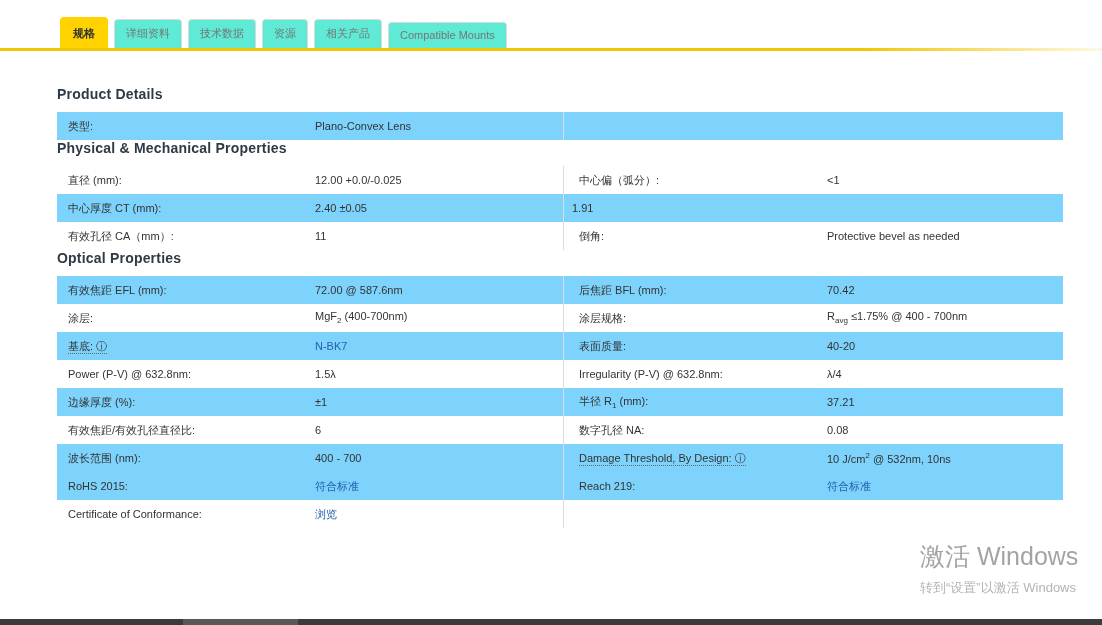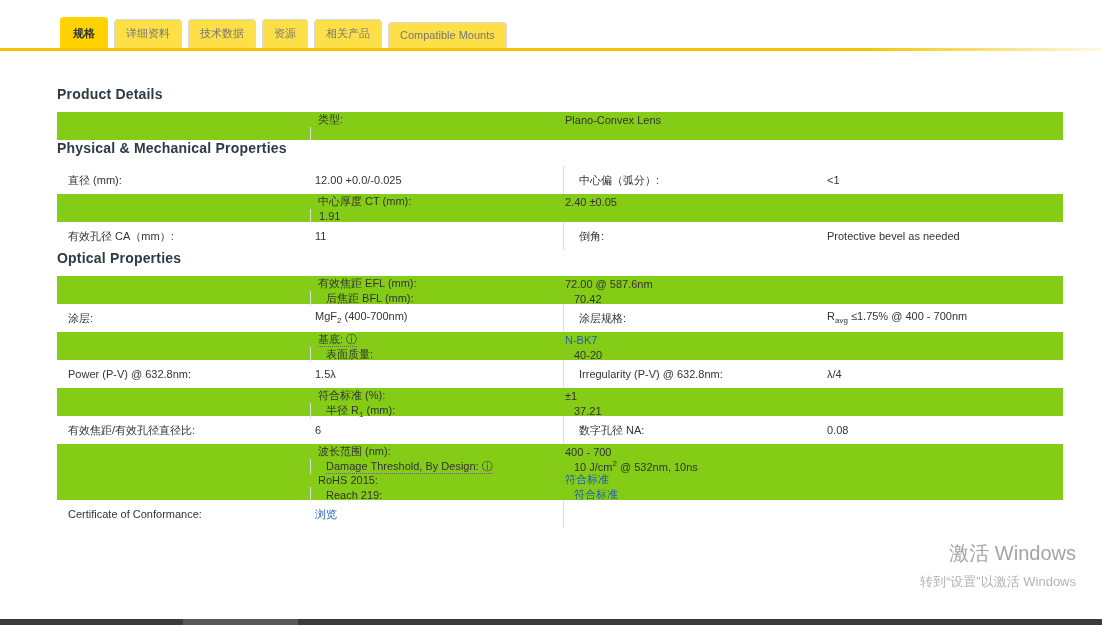--- a/index.html
+++ b/index.html
@@ -4,52 +4,52 @@
 <style>
   * { margin:0; padding:0; box-sizing:border-box; }
   html,body { width:1102px; height:625px; overflow:hidden; background:#fff;
     font-family:"Liberation Sans", sans-serif; color:#333; position:relative; }
 
   
   .tabbar { position:absolute; top:0; left:0; width:1102px; height:51px; }
   .tab-underline { position:absolute; top:48px; left:0; width:1102px; height:3px;
     background:linear-gradient(90deg,#f2c500 0%,#f2c500 78%,rgba(250,230,150,0.25) 100%); }
   .tabs { position:absolute; bottom:3px; left:60px; display:flex; align-items:flex-end; gap:6px; }
-  .tab { font-size:11px; color:#767676; background:#fde047; border:1px solid #d9d9d9;
+  .tab { font-size:11px; color:#767676; background:#5eead4; border:1px solid #d9d9d9;
     border-bottom:none; border-radius:4px 4px 0 0; padding:6px 11px 7px; cursor:pointer;
     white-space:nowrap; }
   .tab.active { background:#ffd200; border-color:#ffd200; color:#333;
     padding:8px 12px 7px; font-weight:bold; }
 
   
   .content { position:absolute; top:86px; left:57px; width:1006px; }
   section { }
   section:first-child { margin-top:0; }
   h2 { font-size:14px; line-height:17px; font-weight:bold; color:#2e3a46;
     letter-spacing:0.2px; margin:0 0 9px 0; }
   h2.cn { font-size:15px; }
 
   .tbl { width:1006px; }
   .row { display:flex; height:28px; align-items:center; font-size:11px; }
-  .row.gray { background:#84cc16;flex-direction:column; }
+  .row.gray { background:#7dd3fc; }
   .row.white { background:#ffffff; }
   .half { display:flex; width:506px; height:100%; align-items:center; }
   .half.half2 { width:500px; border-left:1px solid #dcdcdc;padding-left:8px; }
   .cell-label { flex:0 0 258px; padding-left:11px; color:#333; }
   .half2 .cell-label { flex:0 0 255px; padding-left:7px; }
   .cell-value { flex:1; color:#333; }
   sub { font-size:8px; }
   sup { font-size:8px; }
   .dotted { border-bottom:1px dotted #666; padding-bottom:1px; }
   .info { margin-left:3px; font-size:11px; cursor:pointer; }
   a.lnk { color:#2560b0; text-decoration:none; cursor:pointer; }
 
   
   .watermark { position:absolute; left:920px; top:540px; white-space:nowrap; pointer-events:none; }
-  .wm1 { font-size:20px; color:rgba(128,128,128,0.72);text-align:right; }
+  .wm1 { font-size:25px; color:rgba(128,128,128,0.72); }
   .wm2 { font-size:13px; color:rgba(150,150,150,0.72); margin-top:6px; }
 
   
   .hscroll { position:absolute; left:0; top:619px; width:1102px; height:6px; background:#3b3b3b; }
   .hscroll .thumb { position:absolute; left:183px; top:0; width:115px; height:6px; background:#585858; }
 </style>
 </head>
 <body>
 
 <div class="tabbar">
@@ -152,21 +152,21 @@
             <div class="cell-label"><span>Power (P-V) @ 632.8nm:</span></div>
             <div class="cell-value"><span>1.5λ</span></div>
           </div>
           <div class="half half2">
             <div class="cell-label"><span>Irregularity (P-V) @ 632.8nm:</span></div>
             <div class="cell-value"><span>λ/4</span></div>
           </div>
         </div>
         <div class="row gray">
           <div class="half">
-            <div class="cell-label"><span>符合标准 (%):</span></div>
+            <div class="cell-label"><span>边缘厚度 (%):</span></div>
             <div class="cell-value"><span>±1</span></div>
           </div>
           <div class="half half2">
             <div class="cell-label"><span>半径 R<sub>1</sub> (mm):</span></div>
             <div class="cell-value"><span>37.21</span></div>
           </div>
         </div>
         <div class="row white">
           <div class="half">
             <div class="cell-label"><span>有效焦距/有效孔径直径比:</span></div>

